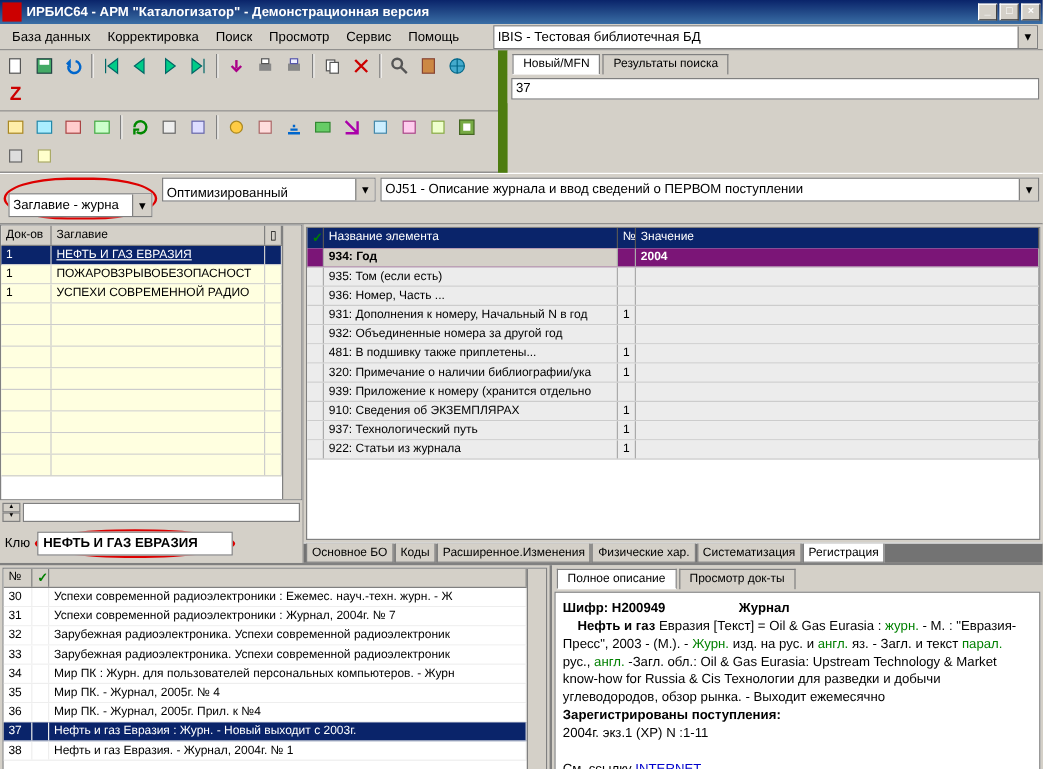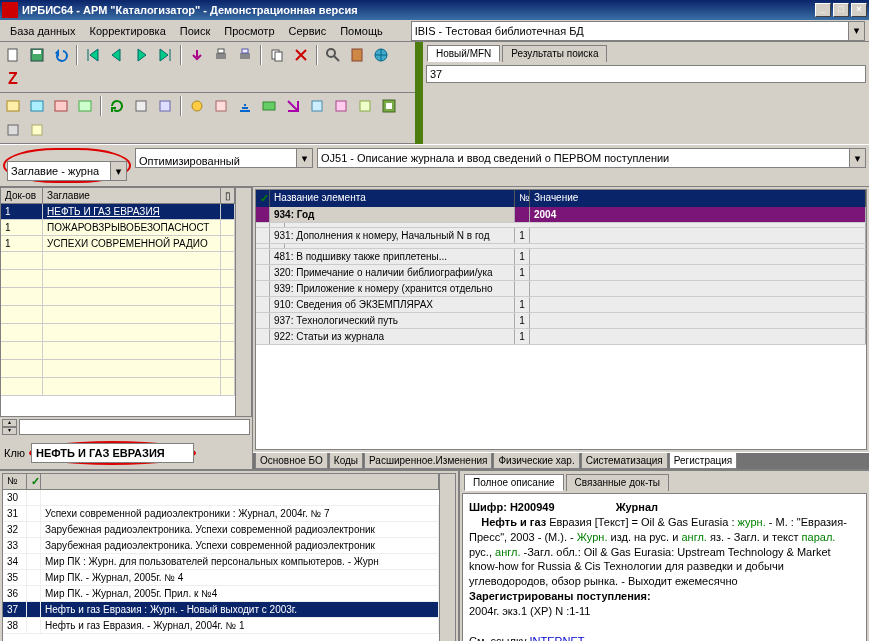--- a/index.html
+++ b/index.html
@@ -413,31 +413,39 @@
       </div>
       <div id="elrows">
           <div class="elrow sel">
             <div style="width:14px;"></div>
             <div class="ec1">934: Год</div>
             <div class="ec2"></div>
             <div class="ec3">2004</div>
           </div>
           <div class="elrow">
             <div style="width:14px;"></div>
+            <div class="ec1">935: Том (если есть)</div>
+            <div class="ec2"></div>
+            <div class="ec3"></div>
+          </div>
+          <div class="elrow">
+            <div style="width:14px;"></div>
+            <div class="ec1">936: Номер, Часть ...</div>
             <div class="ec2"></div>
             <div class="ec3"></div>
           </div>
           <div class="elrow">
             <div style="width:14px;"></div>
             <div class="ec1">931: Дополнения к номеру, Начальный N в год</div>
             <div class="ec2">1</div>
             <div class="ec3"></div>
           </div>
           <div class="elrow">
             <div style="width:14px;"></div>
+            <div class="ec1">932: Объединенные номера за другой год</div>
             <div class="ec2"></div>
             <div class="ec3"></div>
           </div>
           <div class="elrow">
             <div style="width:14px;"></div>
             <div class="ec1">481: В подшивку также приплетены...</div>
             <div class="ec2">1</div>
             <div class="ec3"></div>
           </div>
           <div class="elrow">
@@ -489,20 +497,21 @@
       <div style="flex:1;">
         <div class="lhead">
           <div class="lc1">№</div>
           <div class="lc2"><span class="chk">✓</span></div>
           <div class="lc3"></div>
         </div>
         <div id="listrows">
             <div class="lrow">
               <div class="lc1">30</div>
               <div class="lc2"></div>
+              <div class="lc3">Успехи современной радиоэлектроники : Ежемес. науч.-техн. журн. - Ж</div>
             </div>
             <div class="lrow">
               <div class="lc1">31</div>
               <div class="lc2"></div>
               <div class="lc3">Успехи современной радиоэлектроники : Журнал, 2004г. № 7</div>
             </div>
             <div class="lrow">
               <div class="lc1">32</div>
               <div class="lc2"></div>
               <div class="lc3">Зарубежная радиоэлектроника. Успехи современной радиоэлектроник</div>
@@ -538,21 +547,21 @@
               <div class="lc3">Нефть и газ Евразия. - Журнал, 2004г. № 1</div>
             </div>
           </div>
       </div>
       <div class="scrollv"></div>
     </div>
   </div>
   <div class="bright">
     <div class="tabstrip">
       <div class="tab active">Полное описание</div>
-      <div class="tab">Связанные док-ты</div>
+      <div class="tab">Просмотр док-ты</div>
     </div>
     <div class="desc">
       <div><b><span>Шифр: </span><span>Н200949</span></b>&nbsp;&nbsp;&nbsp;&nbsp;&nbsp;&nbsp;&nbsp;&nbsp;&nbsp;&nbsp;&nbsp;&nbsp;&nbsp;&nbsp;&nbsp;&nbsp;&nbsp;&nbsp;&nbsp;&nbsp;<b>Журнал</b></div>
       <div>&nbsp;&nbsp;&nbsp;&nbsp;<b>Нефть и газ</b><span> Евразия [Текст] = Oil &amp; Gas Eurasia : </span><span class="grn">журн.</span><span> - М. : "Евразия-Пресс", 2003 - </span><span>     (М.). - </span><span class="grn">Журн.</span><span> изд. на рус. и </span><span class="grn">англ.</span><span> яз. - Загл. и текст </span><span class="grn">парал.</span><span> рус., </span><span class="grn">англ.</span><span> -Загл. обл.: Oil &amp; Gas Eurasia: Upstream Technology &amp; Market know-how for Russia &amp; Cis Технологии для разведки и добычи углеводородов, обзор рынка. - Выходит ежемесячно</span></div>
       <div><b>Зарегистрированы поступления:</b></div>
       <div>    2004г. экз.1 (ХР) N :1-11</div>
       <br>
       <div><span>См. ссылку  </span><span class="lnk">INTERNET</span></div>
     </div>
   </div>

